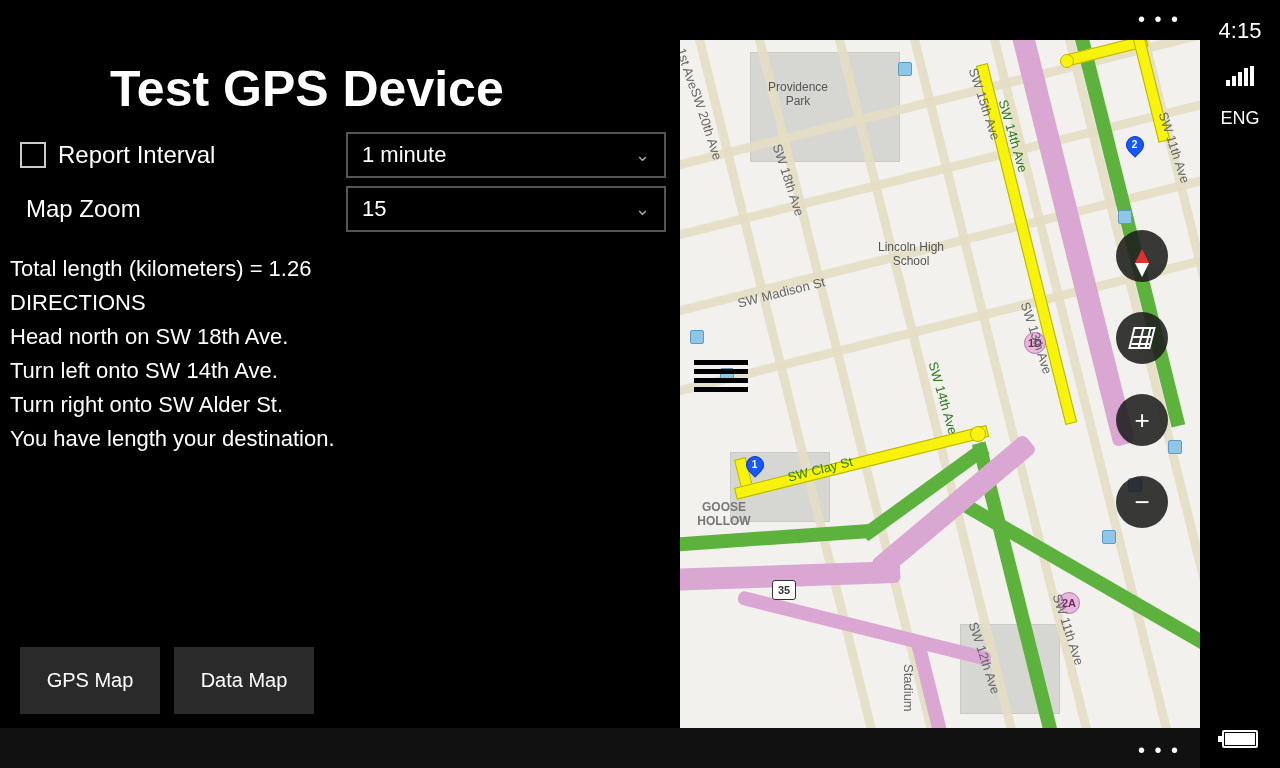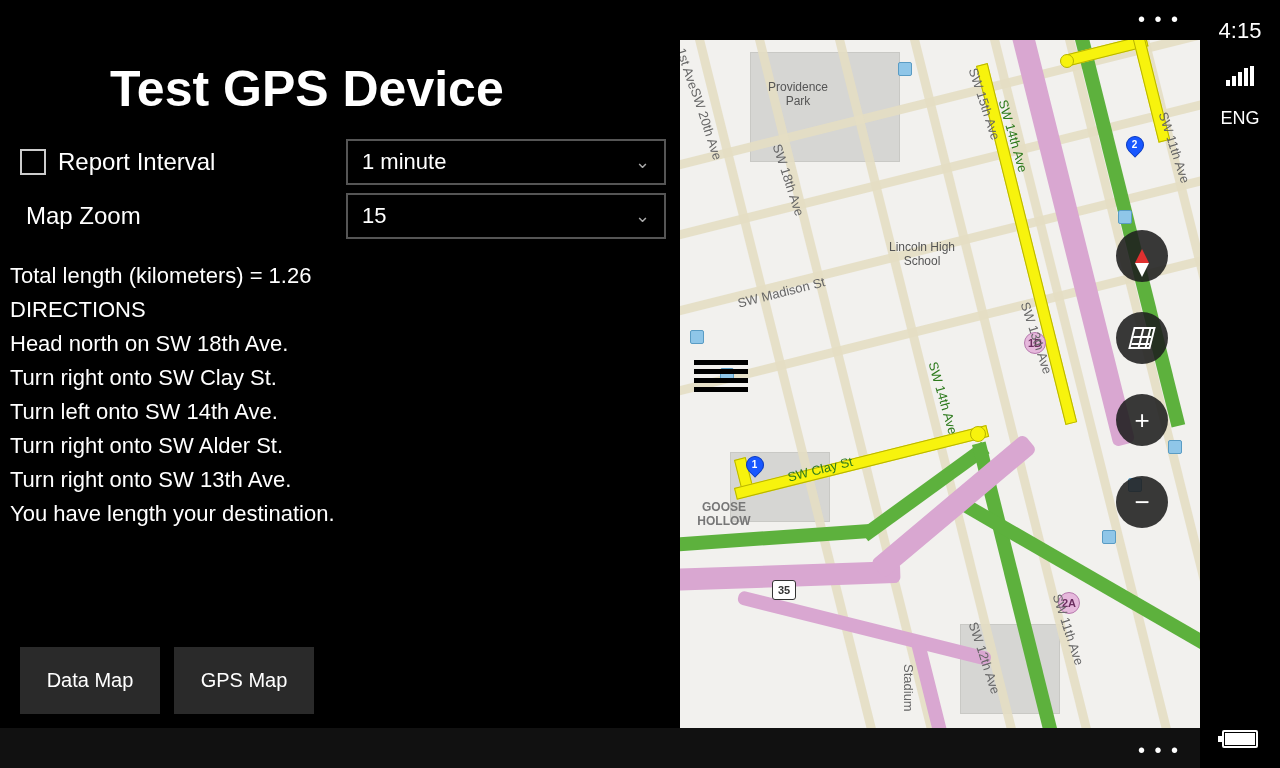--- a/index.html
+++ b/index.html
@@ -36,21 +36,21 @@
     position: absolute;
     left: 0; top: 0;
     width: 680px; height: 688px;
     background: #000;
     padding: 20px 10px 0 10px;
   }
   .title {
     font-size: 50px;
     font-weight: 700;
     margin-left: 100px;
-    margin-bottom: 21px;
+    margin-bottom: 14px;
     letter-spacing: 0;
   }
   .row {
     display: flex;
     align-items: center;
     margin-bottom: 8px;
   }
   .checkbox {
     width: 26px; height: 26px;
     border: 2px solid #ccc;
@@ -310,30 +310,28 @@
         <div class="select">
           <span>15</span>
           <span class="chevron">⌄</span>
         </div>
       </div>
 
       <div class="directions">
         <div>Total length (kilometers) = 1.26</div>
         <div>DIRECTIONS</div>
         <div>Head north on SW 18th Ave.</div>
-        <div>Turn right onto SW Clay St.</div>
         <div>Turn left onto SW 14th Ave.</div>
         <div>Turn right onto SW Alder St.</div>
-        <div>Turn right onto SW 13th Ave.</div>
         <div>You have length your destination.</div>
       </div>
 
       <div class="button-row">
+        <div class="btn">GPS Map</div>
         <div class="btn">Data Map</div>
-        <div class="btn">GPS Map</div>
       </div>
     </div>
 
     <div class="map-pane">
       <div class="map-bg"></div>
 
       <div class="park" style="left:70px;top:12px;width:150px;height:110px"></div>
       <div class="park" style="left:50px;top:412px;width:100px;height:70px"></div>
       <div class="park" style="left:280px;top:584px;width:100px;height:90px"></div>
 
@@ -403,21 +401,21 @@
       <div class="street-label green" style="left:260px;top:320px;transform:rotate(74deg)">SW 14th Ave</div>
       <div class="street-label" style="left:352px;top:260px;transform:rotate(72deg)">SW 13th Ave</div>
       <div class="street-label" style="left:300px;top:580px;transform:rotate(72deg)">SW 12th Ave</div>
       <div class="street-label" style="left:490px;top:70px;transform:rotate(72deg)">SW 11th Ave</div>
       <div class="street-label" style="left:384px;top:552px;transform:rotate(72deg)">SW 11th Ave</div>
       <div class="street-label" style="left:56px;top:256px;transform:rotate(-14deg)">SW Madison St</div>
       <div class="street-label green" style="left:106px;top:430px;transform:rotate(-14deg)">SW Clay St</div>
       <div class="street-label" style="left:236px;top:624px;transform:rotate(90deg)">Stadium</div>
 
       <div class="poi-label" style="left:78px;top:40px;width:80px">Providence Park</div>
-      <div class="poi-label" style="left:192px;top:200px;width:100px">Lincoln High School</div>
+      <div class="poi-label" style="left:181px;top:200px;width:100px">Lincoln High School</div>
       <div class="poi-label" style="left:4px;top:460px;width:80px;font-weight:600;color:#777">GOOSE HOLLOW</div>
 
       <div class="map-controls">
         <div class="map-ctrl">
             <div class="compass-needle"></div>
           </div>
         <div class="map-ctrl">
             <div class="grid-icon"></div>
           </div>
         <div class="map-ctrl">

